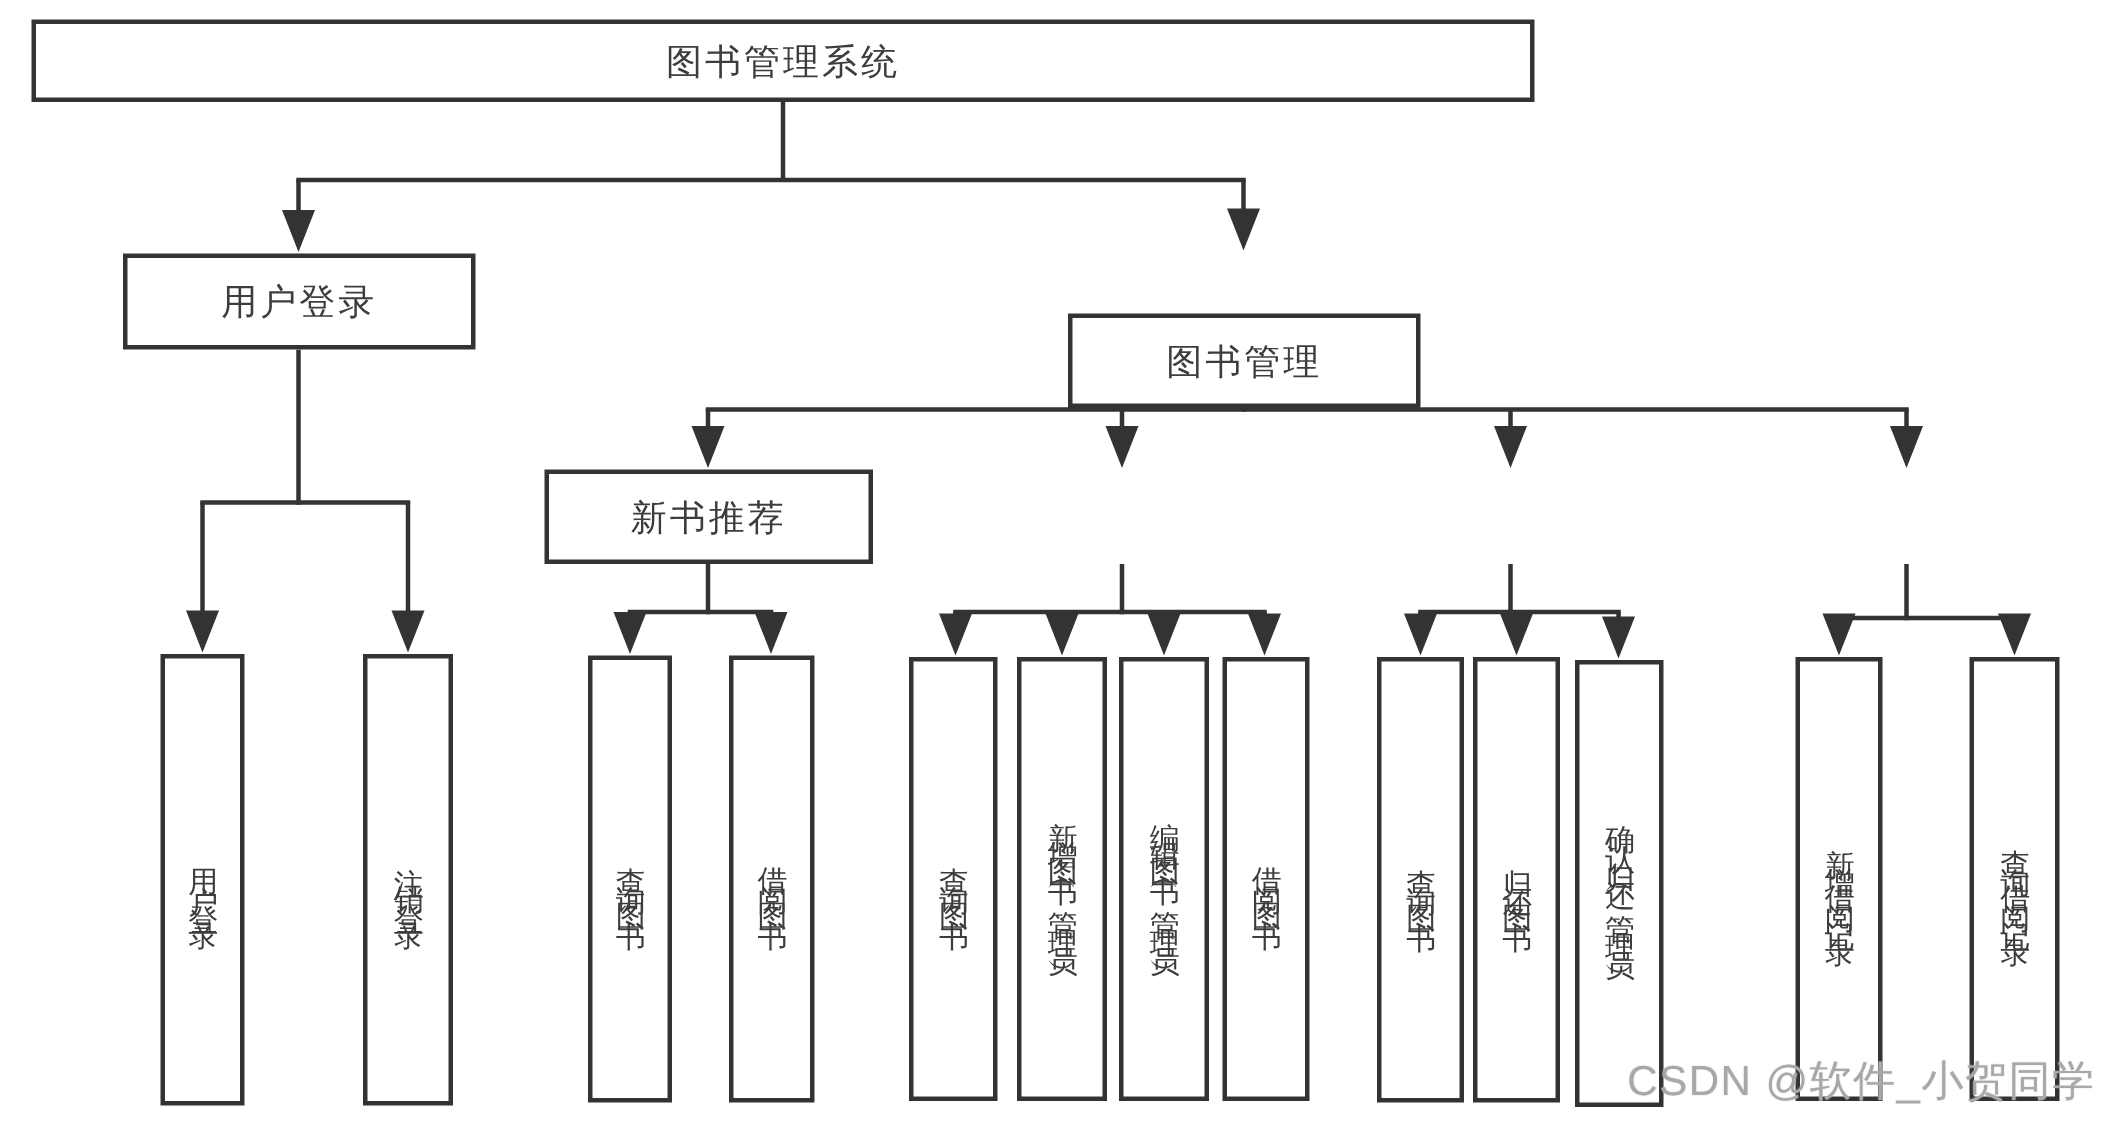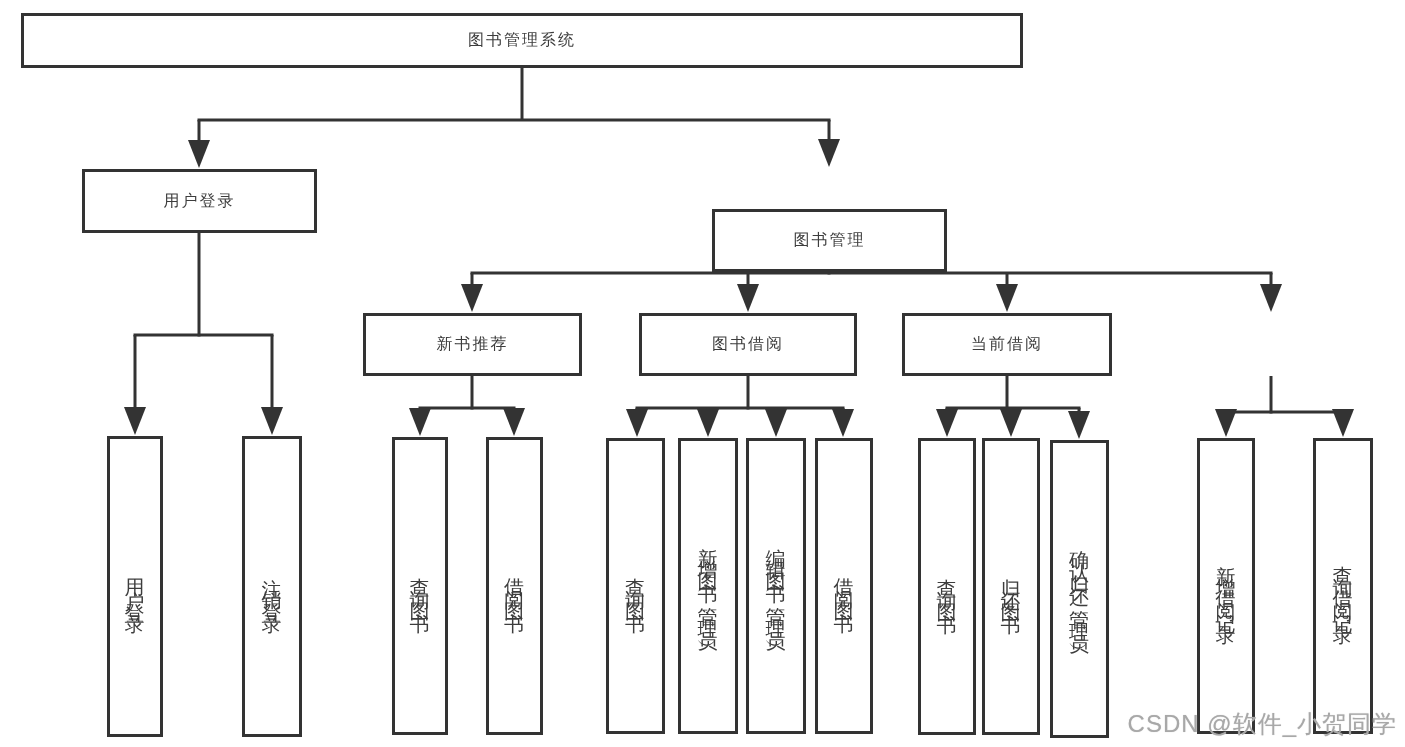--- a/index.html
+++ b/index.html
@@ -26,39 +26,39 @@
     box-sizing: border-box;
     border: 3px solid #333333;
     background: #ffffff;
     color: #3d3d3d;
     display: flex;
     align-items: center;
     justify-content: center;
     z-index: 2;
   }
   .node.h {
-    font-size: 16px;
+    font-size: 24px;
     letter-spacing: 2px;
     white-space: nowrap;
   }
   .node.v {
     font-size: 20px;
   }
   .node.v .vtext {
     writing-mode: vertical-rl;
     text-orientation: mixed;
     letter-spacing: 12px;
     line-height: 1;
     white-space: nowrap;
   }
   #watermark {
     position: absolute;
     right: 8px;
     bottom: 7px;
-    font-size: 24px;
+    font-size: 28px;
     color: #a8a8a8;
     letter-spacing: 1px;
     z-index: 3;
     white-space: nowrap;
     text-shadow: 0 0 1px #c9c9c9;
   }
 </style>
 </head>
 <body>
 
@@ -137,26 +137,20 @@
   <div class="node h" style="left:82px; top:169px; width:235px; height:64px;">
     <span>用户登录</span>
   </div>
   <div class="node h" style="left:712px; top:169px; width:235px; height:63px;margin-top:40px;">
     <span>图书管理</span>
   </div>
 
   <div class="node h" style="left:363px; top:313px; width:219px; height:63px;">
     <span>新书推荐</span>
   </div>
-  <div class="node h" style="left:639px; top:313px; width:218px; height:63px;">
-    <span>图书借阅</span>
-  </div>
-  <div class="node h" style="left:902px; top:313px; width:210px; height:63px;">
-    <span>当前借阅</span>
-  </div>
 
   <div class="node v" style="left:107px; top:436px; width:56px; height:301px;">
     <span class="vtext">用户登录</span>
   </div>
   <div class="node v" style="left:242px; top:436px; width:60px; height:301px;">
     <span class="vtext">注销登录</span>
   </div>
 
   <div class="node v" style="left:392px; top:437px; width:56px; height:298px;">
     <span class="vtext">查询图书</span>

